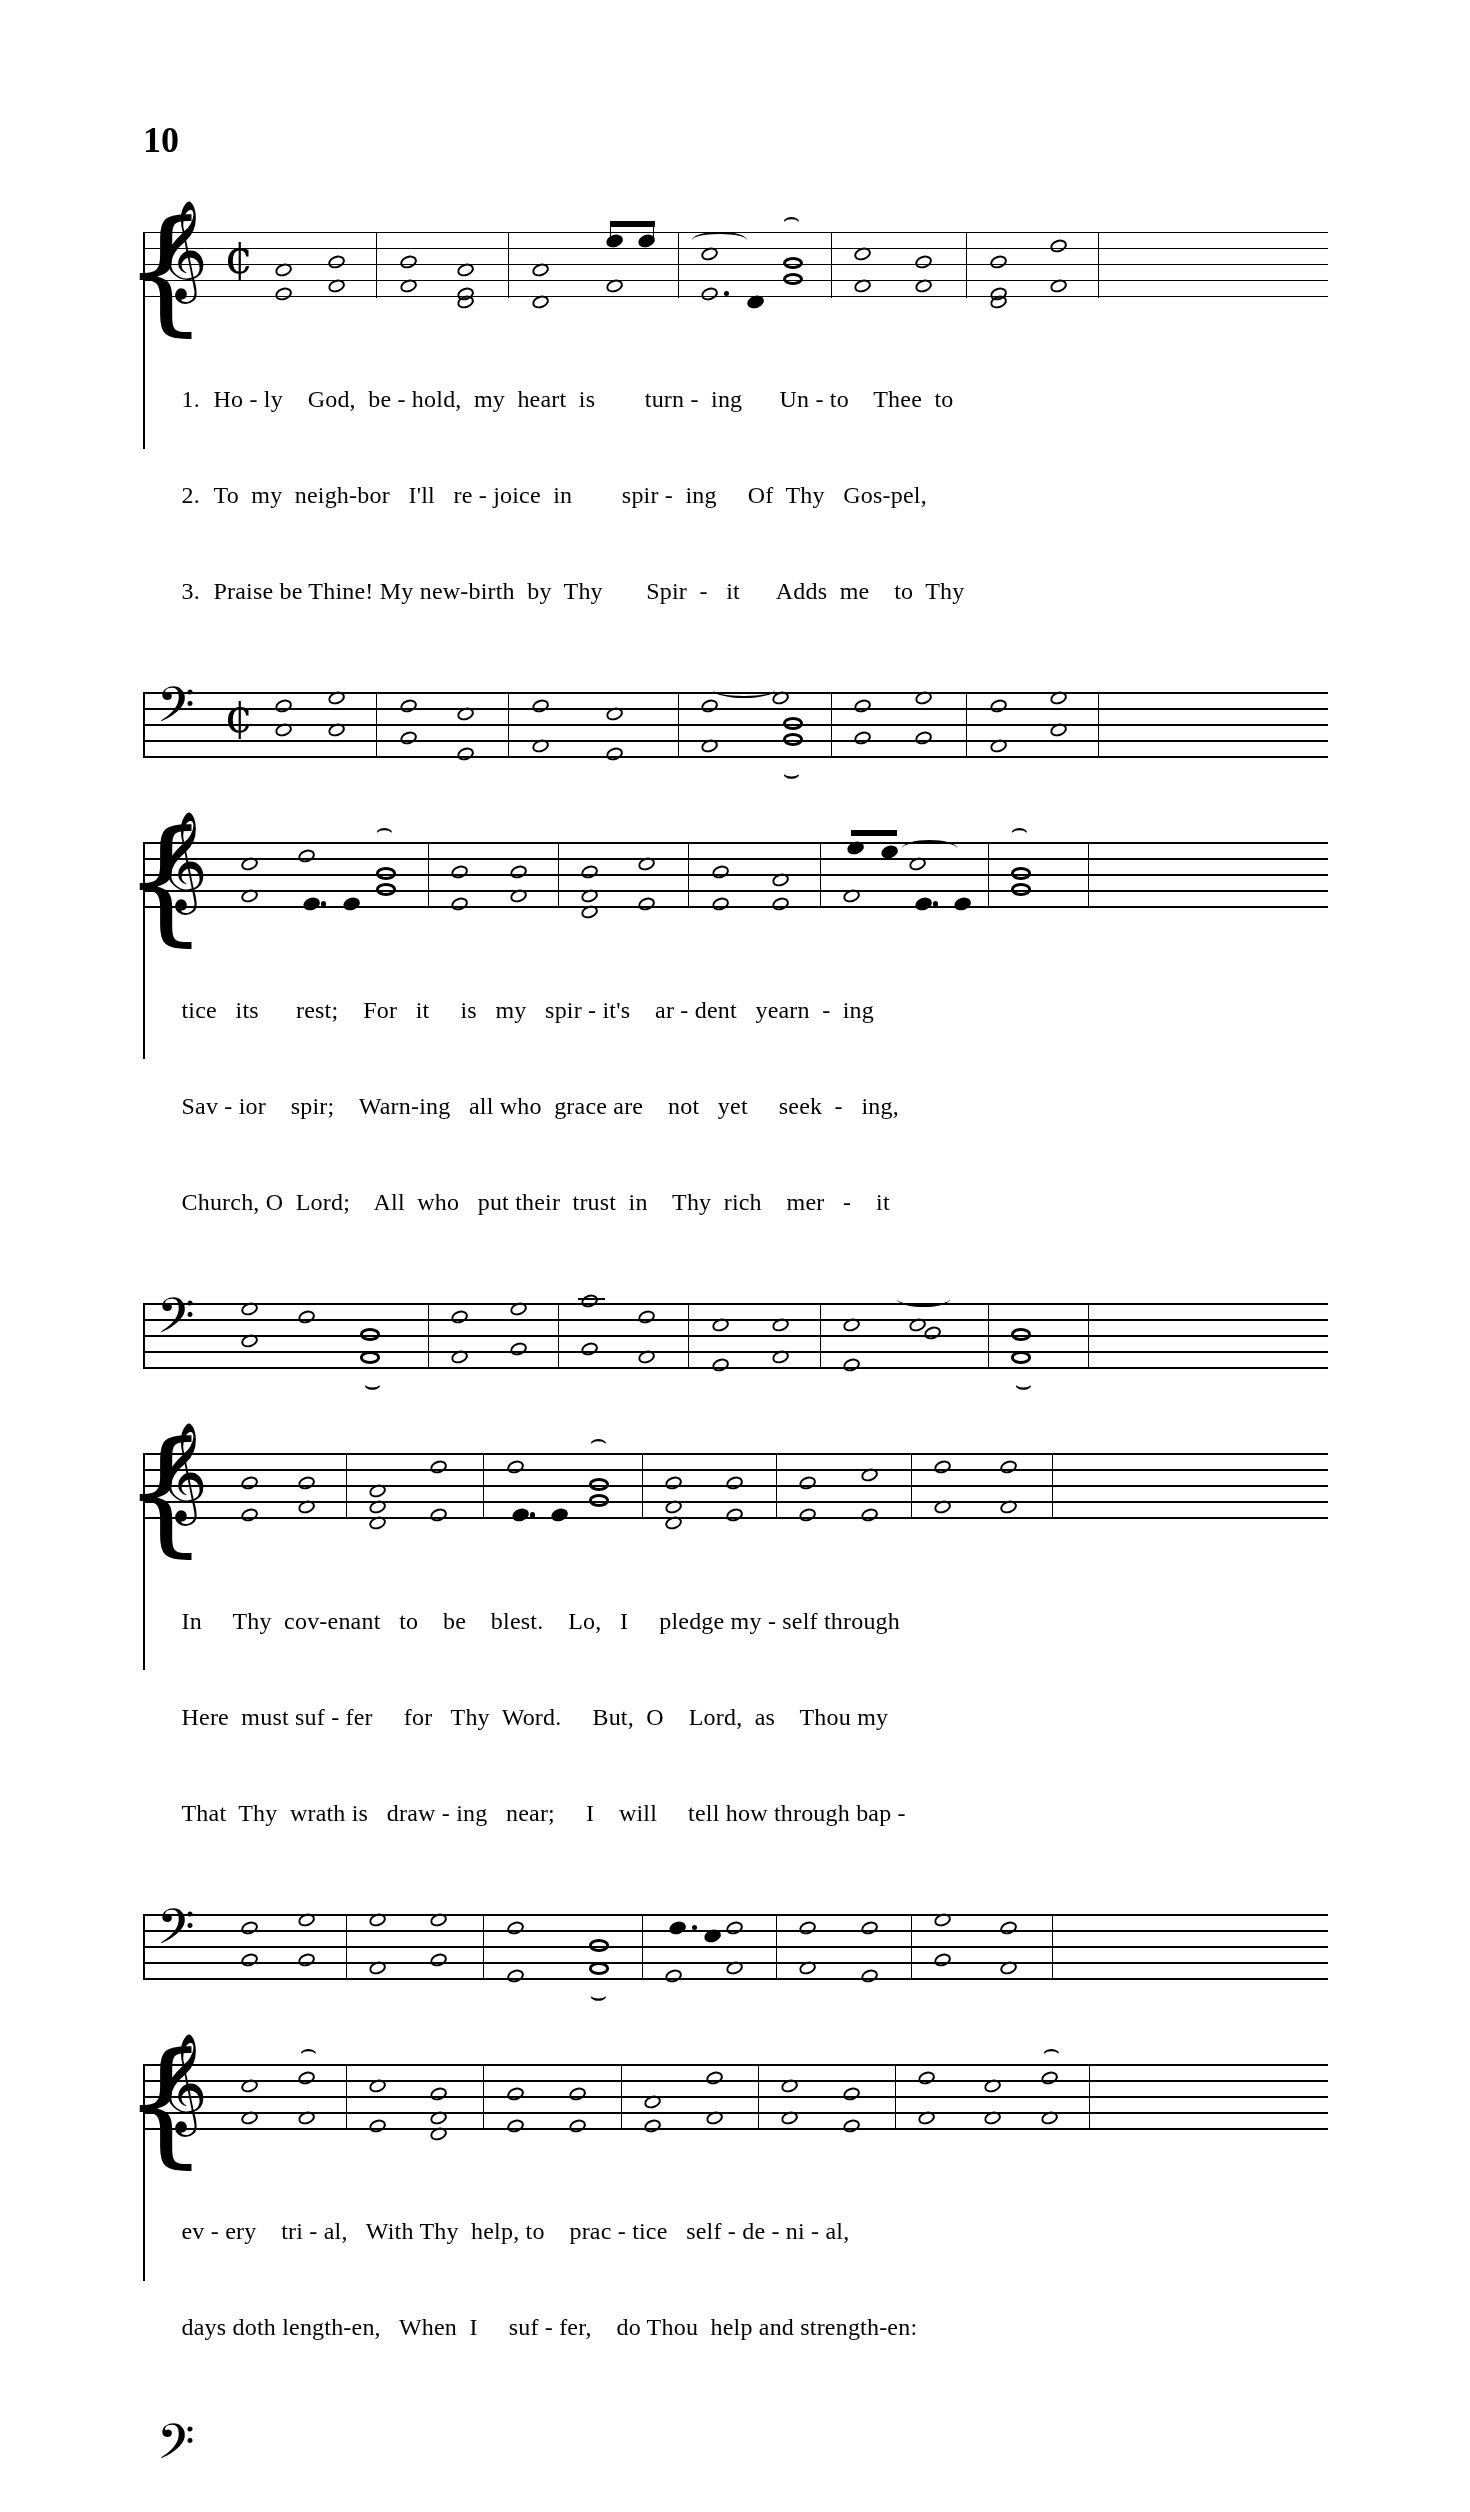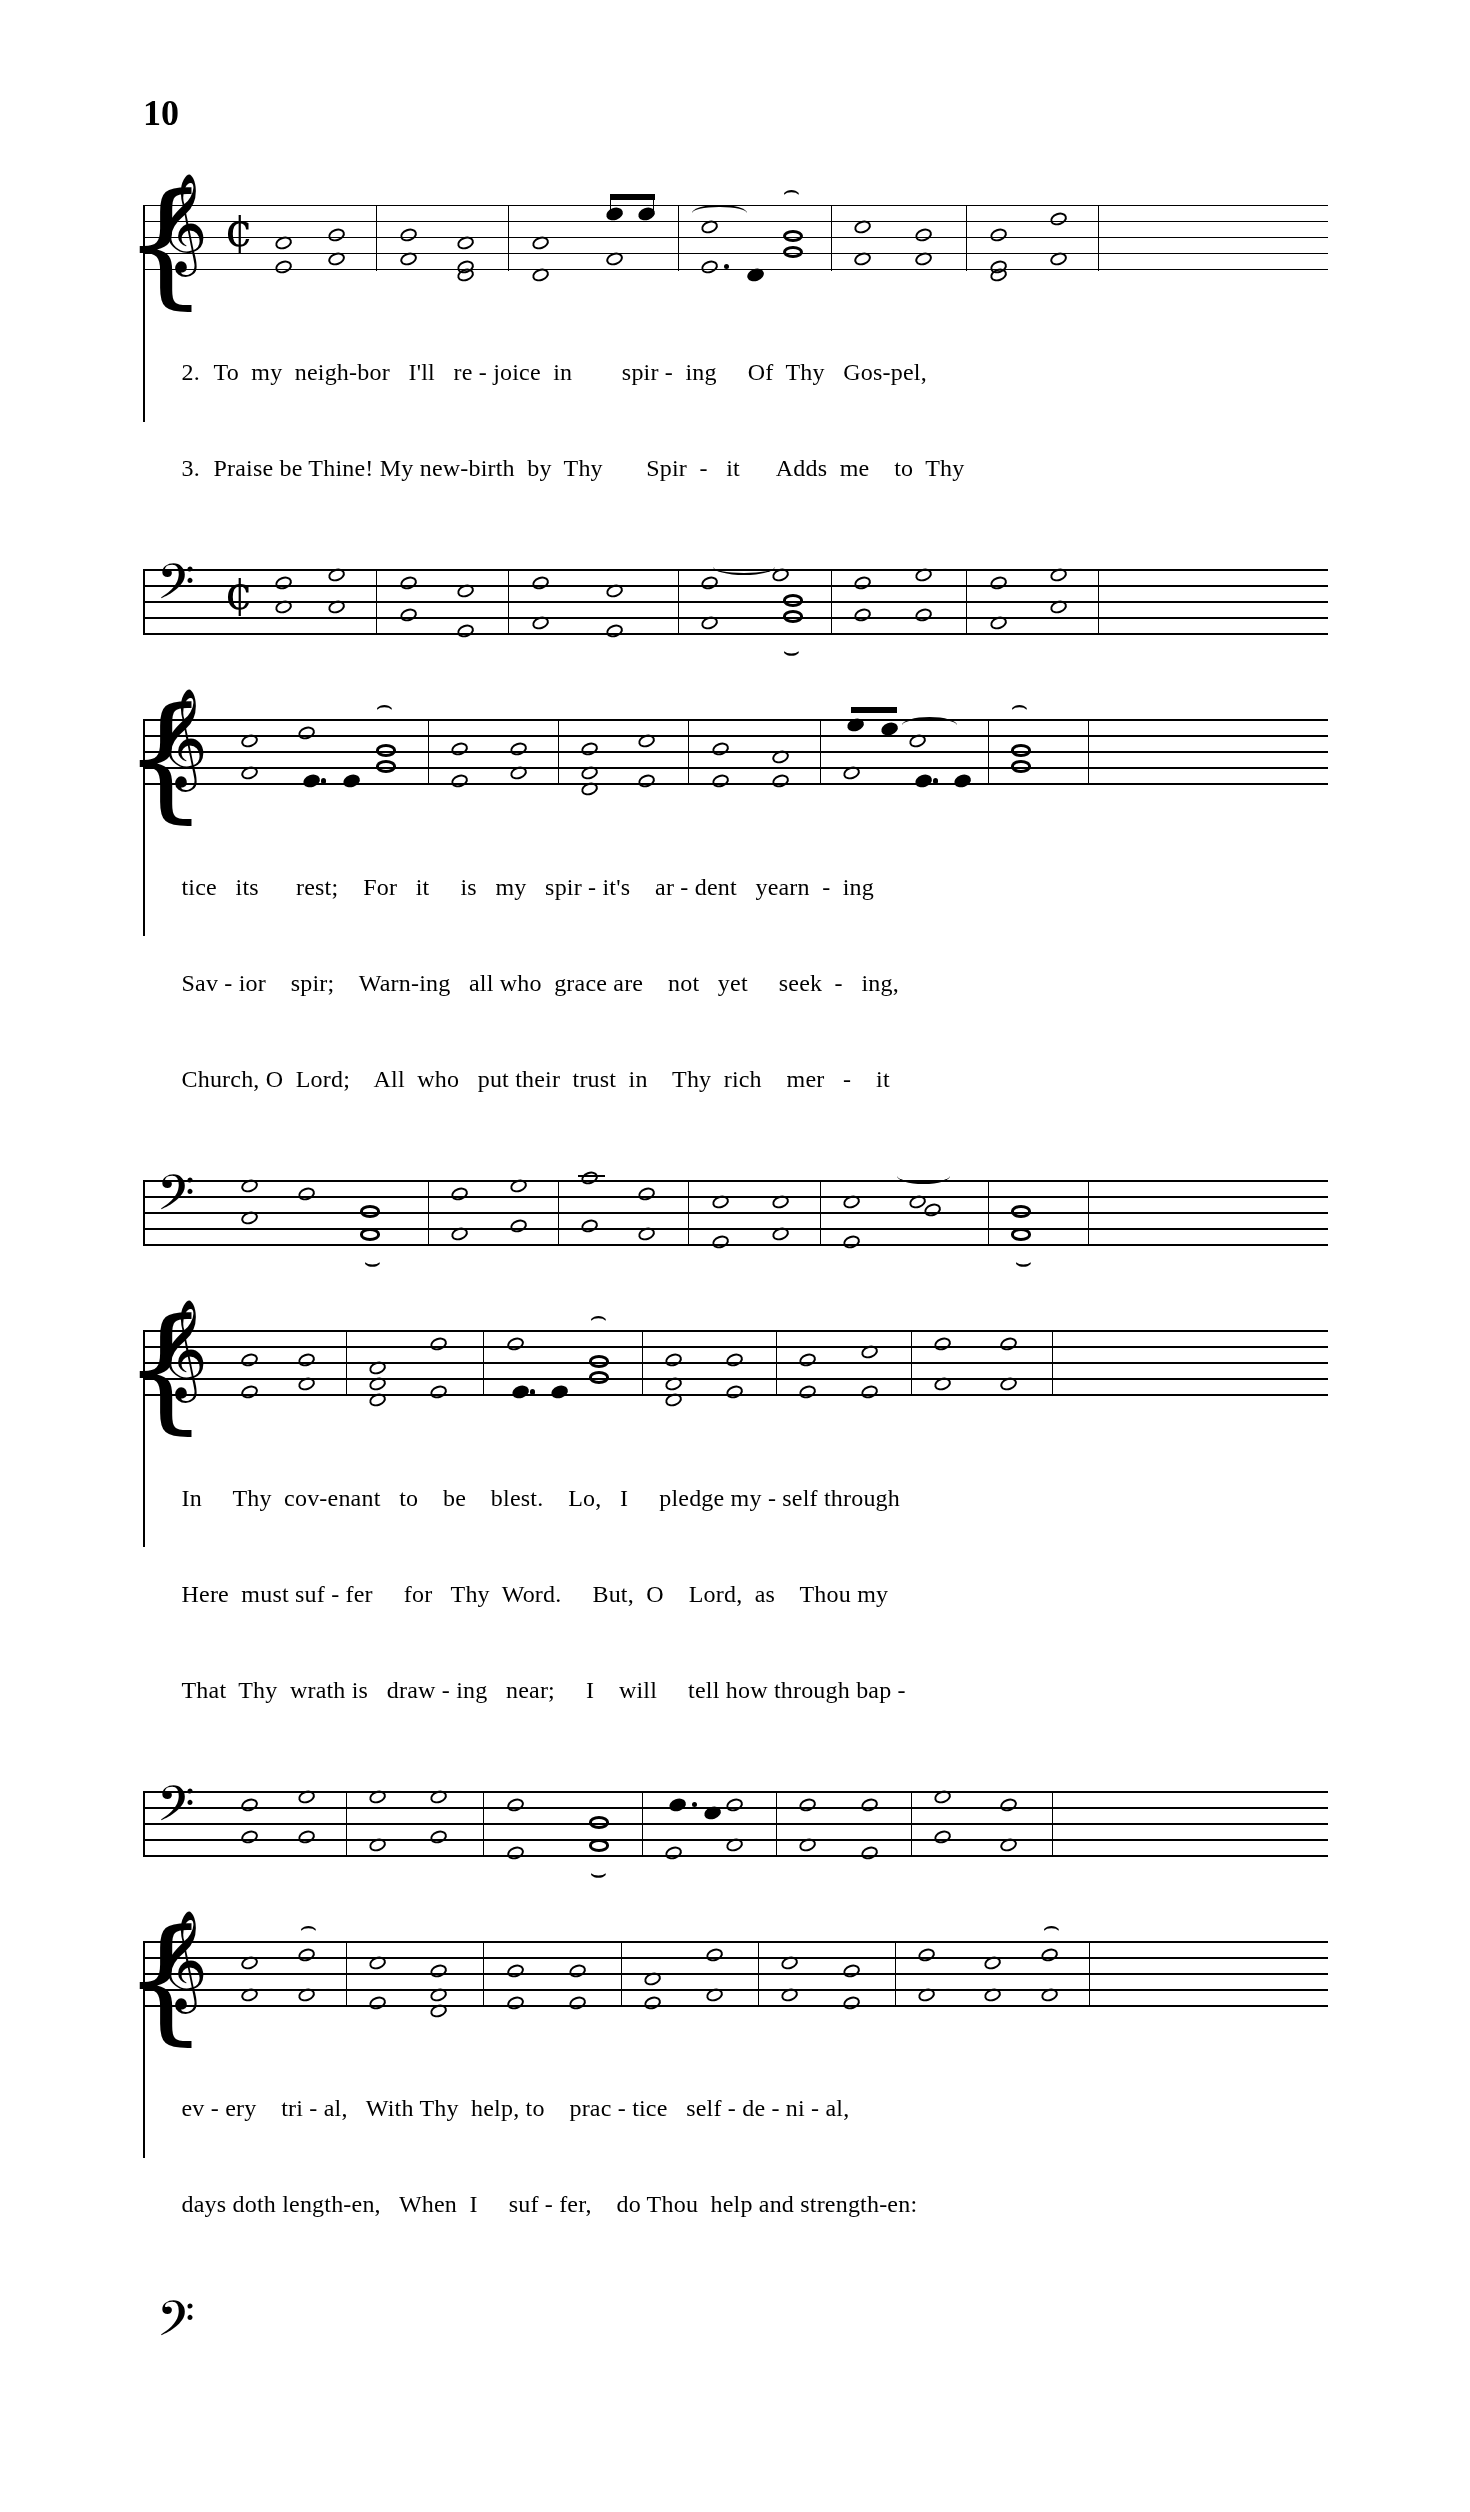--- a/index.html
+++ b/index.html
@@ -20,21 +20,21 @@
     width: 1470px;
     height: 2512px;
     box-sizing: border-box;
     padding: 0;
   }
 
   
   .header {
     position: relative;
     height: 98px;
-    margin-top: 76px;
+    margin-top: 103px;
   }
   .hymn-number {
     position: absolute;
     left: 143px;
     top: 16px;
     font-size: 36px;
     font-weight: bold;
     font-family: "Liberation Serif", serif;
   }
   .hymn-title {
@@ -279,20 +279,21 @@
 
       <div class="nh open" style="left:847px;top:42px;"></div>
       <div class="nh open" style="left:847px;top:74px;"></div>
       <div class="nh open" style="left:847px;top:82px;"></div>
       <div class="nh open" style="left:907px;top:26px;"></div>
       <div class="nh open" style="left:907px;top:66px;"></div>
       <div class="barline" style="left:955px;"></div>
     </div>
 
     <div class="lyrics">
+      <div class="lyric-line"><span class="verse-num">1.</span><span>Ho - ly    God,  be - hold,  my  heart  is        turn -  ing      Un - to    Thee  to</span></div>
       <div class="lyric-line"><span class="verse-num">2.</span><span>To  my  neigh-bor   I'll   re - joice  in        spir -  ing     Of  Thy   Gos-pel,</span></div>
       <div class="lyric-line"><span class="verse-num">3.</span><span>Praise be Thine! My new-birth  by  Thy       Spir  -   it      Adds  me    to  Thy</span></div>
     </div>
 
     <div class="staff-block">
       <div class="sys-left-bar" style="top:18px;height:66px;"></div>
       <div class="staff-lines">
           <i></i>
           <i></i>
           <i></i>

